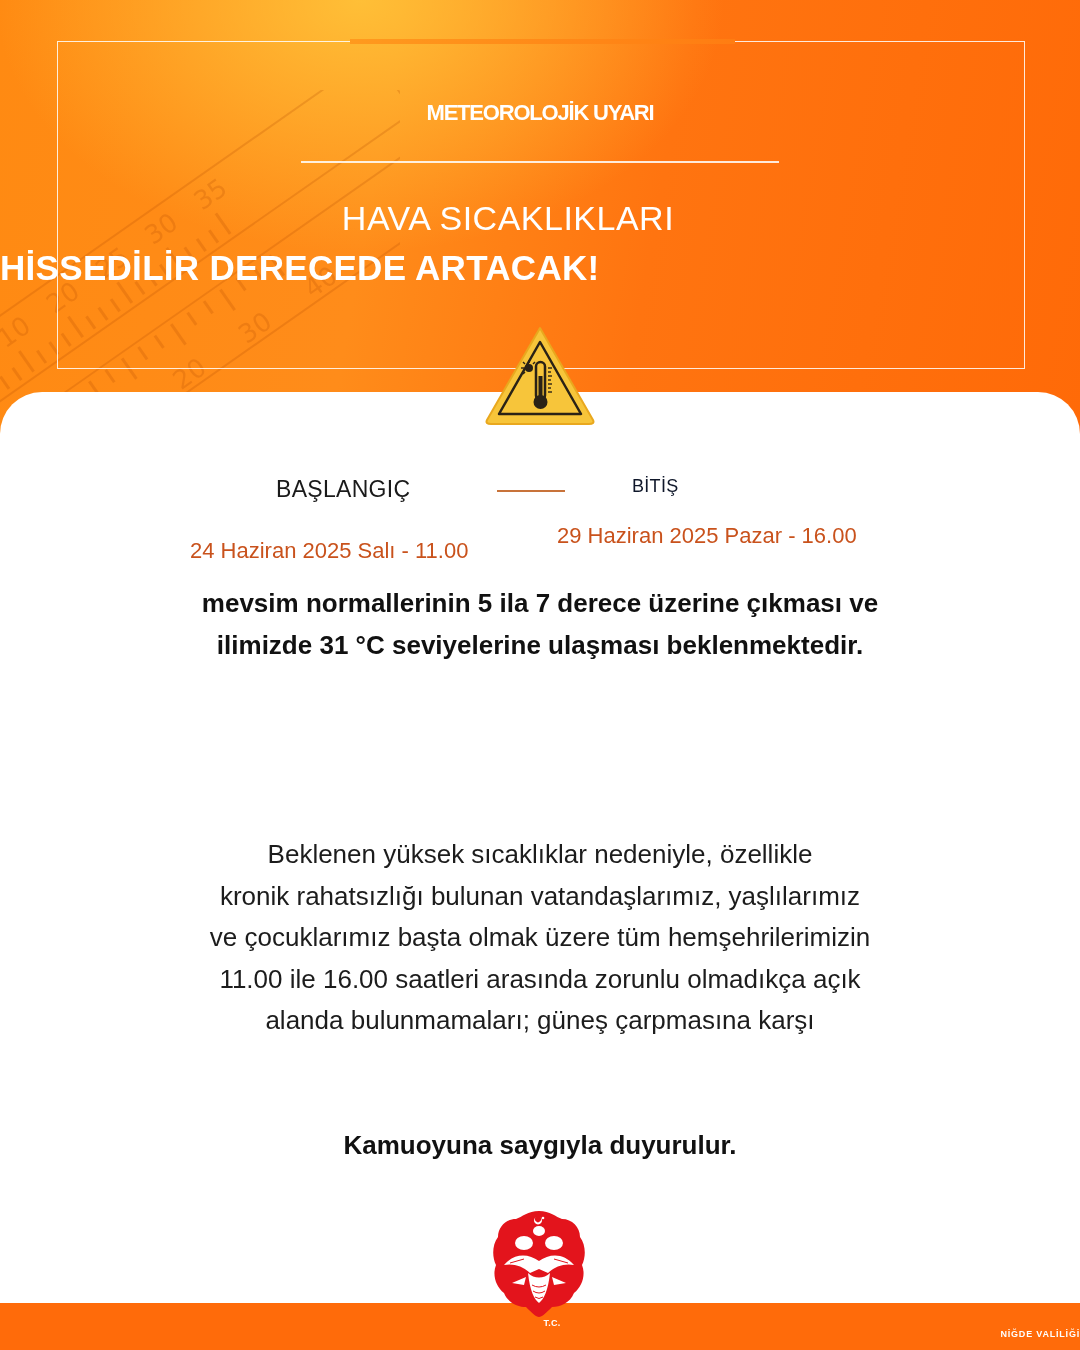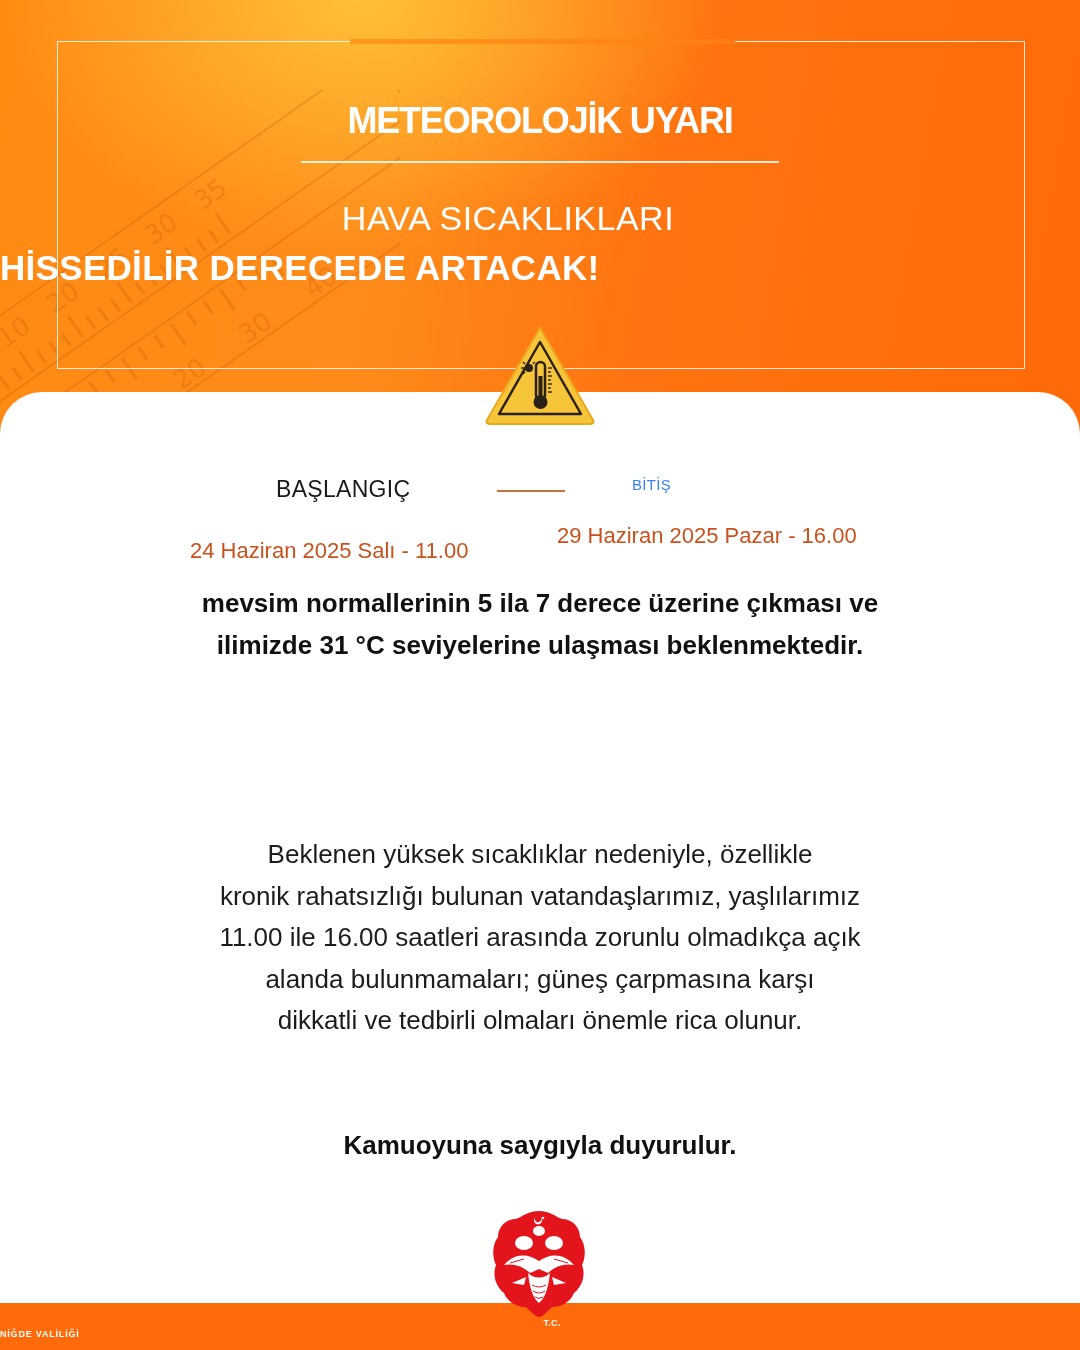--- a/index.html
+++ b/index.html
@@ -20,21 +20,21 @@
     .frame {
       position: absolute; left: 57px; top: 41px; width: 968px; height: 328px;
       border: 1.5px solid rgba(255,255,255,0.85);
     }
     .frame-gap-cover {
       position: absolute; top: 39px; left: 350px; width: 385px; height: 5px;
       background: linear-gradient(100deg, #ff9a1e 0%, #ff8a18 50%, #ff7d12 100%);
     }
     .title-top {
       position: absolute; left: 0; width: 1080px; top: 100px; text-align: center;
-      color: #ffffff; font-weight: 700; font-size: 36px; letter-spacing: -1.2px;
+      color: #ffffff; font-weight: 700; font-size: 22px; letter-spacing: -1.2px;
     }
     .title-rule {
       position: absolute; left: 301px; top: 161px; width: 478px; height: 1.5px;
       background: rgba(255,255,255,0.85);
     }
     .headline-1 {
       position: absolute; left: 0; width: 1016px; top: 199px; text-align: center;
       color: #ffffff; font-weight: 400; font-size: 34px; letter-spacing: 0.5px;
     }
     .headline-2 {
@@ -48,21 +48,21 @@
     }
     .warn-icon {
       position: absolute; left: 483px; top: 324px; width: 114px; height: 102px;
     }
 
     .dates-labels { position: absolute; top: 476px; left: 0; width: 1080px; height: 34px; }
     .lbl-start {
       position: absolute; left: 276px; top: 0; font-size: 23px; color: #1a1a1a; letter-spacing: 0.3px;
     }
     .lbl-end {
-      position: absolute; left: 632px; top: 0; font-size: 15px; color: #3b82f6; letter-spacing: 0.3px;
+      position: absolute; left: 632px; top: 0; font-size: 18px; color: #0f172a; letter-spacing: 0.3px;
     }
     .dates-connector {
       position: absolute; left: 497px; top: 490px; width: 68px; height: 1.5px; background: #c8733a;
     }
     .date-start {
       position: absolute; left: 190px; top: 523px; font-size: 22px; color: #c9521c; margin-top: 15px;
     }
     .date-end {
       position: absolute; left: 557px; top: 523px; font-size: 22px; color: #c9521c;
     }
@@ -85,21 +85,21 @@
       background: #ff6b0a;
     }
     .emblem {
       position: absolute; left: 490px; top: 1207px; width: 98px; height: 112px;
     }
     .footer-tc {
       position: absolute; left: 12px; width: 1080px; top: 1318px; text-align: center;
       color: #ffffff; font-weight: 700; font-size: 9px; letter-spacing: 0.3px;
     }
     .footer-name {
-      position: absolute; left: 0; width: 1080px; top: 1329px; text-align: left;
+      position: absolute; left: 0; width: 1080px; top: 1329px; text-align: right;
       color: #ffffff; font-weight: 700; font-size: 9px; letter-spacing: 0.8px;
     }
   </style>
 </head>
 <body>
 
 <div class="hero">
   <svg class="thermo-deco" viewBox="0 0 460 360">
     <g transform="rotate(-35 230 180)" fill="none" stroke="#b34a00" stroke-width="3">
       <rect x="-40" y="120" width="560" height="70" rx="8" stroke-width="2"></rect>
@@ -201,23 +201,23 @@
 <div class="date-end">29 Haziran 2025 Pazar - 16.00</div>
 
 <div class="para para-1">
   <b class="line">mevsim normallerinin 5 ila 7 derece üzerine çıkması ve</b>
   <b class="line">ilimizde 31 °C seviyelerine ulaşması beklenmektedir.</b>
 </div>
 
 <div class="para para-2">
   <span class="line">Beklenen yüksek sıcaklıklar nedeniyle, özellikle</span>
   <span class="line">kronik rahatsızlığı bulunan vatandaşlarımız, yaşlılarımız</span>
+  <span class="line">ve çocuklarımız başta olmak üzere tüm hemşehrilerimizin</span>
   <span class="line">11.00 ile 16.00 saatleri arasında zorunlu olmadıkça açık</span>
   <span class="line">alanda bulunmamaları; güneş çarpmasına karşı</span>
-  <span class="line">dikkatli ve tedbirli olmaları önemle rica olunur.</span>
 </div>
 
 <div class="closing">Kamuoyuna saygıyla duyurulur.</div>
 
 <div class="footer-bar"></div>
 
 <svg class="emblem" viewBox="0 0 98 112">
   <path d="M49 4 C60 4 66 10 72 12 C82 12 90 20 90 30 C96 38 96 50 92 58 C96 68 92 80 84 86 C80 96 70 100 62 100 C56 106 52 110 49 110 C46 110 42 106 36 100 C28 100 18 96 14 86 C6 80 2 68 6 58 C2 50 2 38 8 30 C8 20 16 12 26 12 C32 10 38 4 49 4 Z" fill="#e3141c"></path>
   <path d="M46 10 a4 4 0 1 0 4 0 a3 3 0 1 1 -4 0 Z" fill="#ffffff"></path>
   <circle cx="53" cy="11" r="1.3" fill="#ffffff"></circle>

